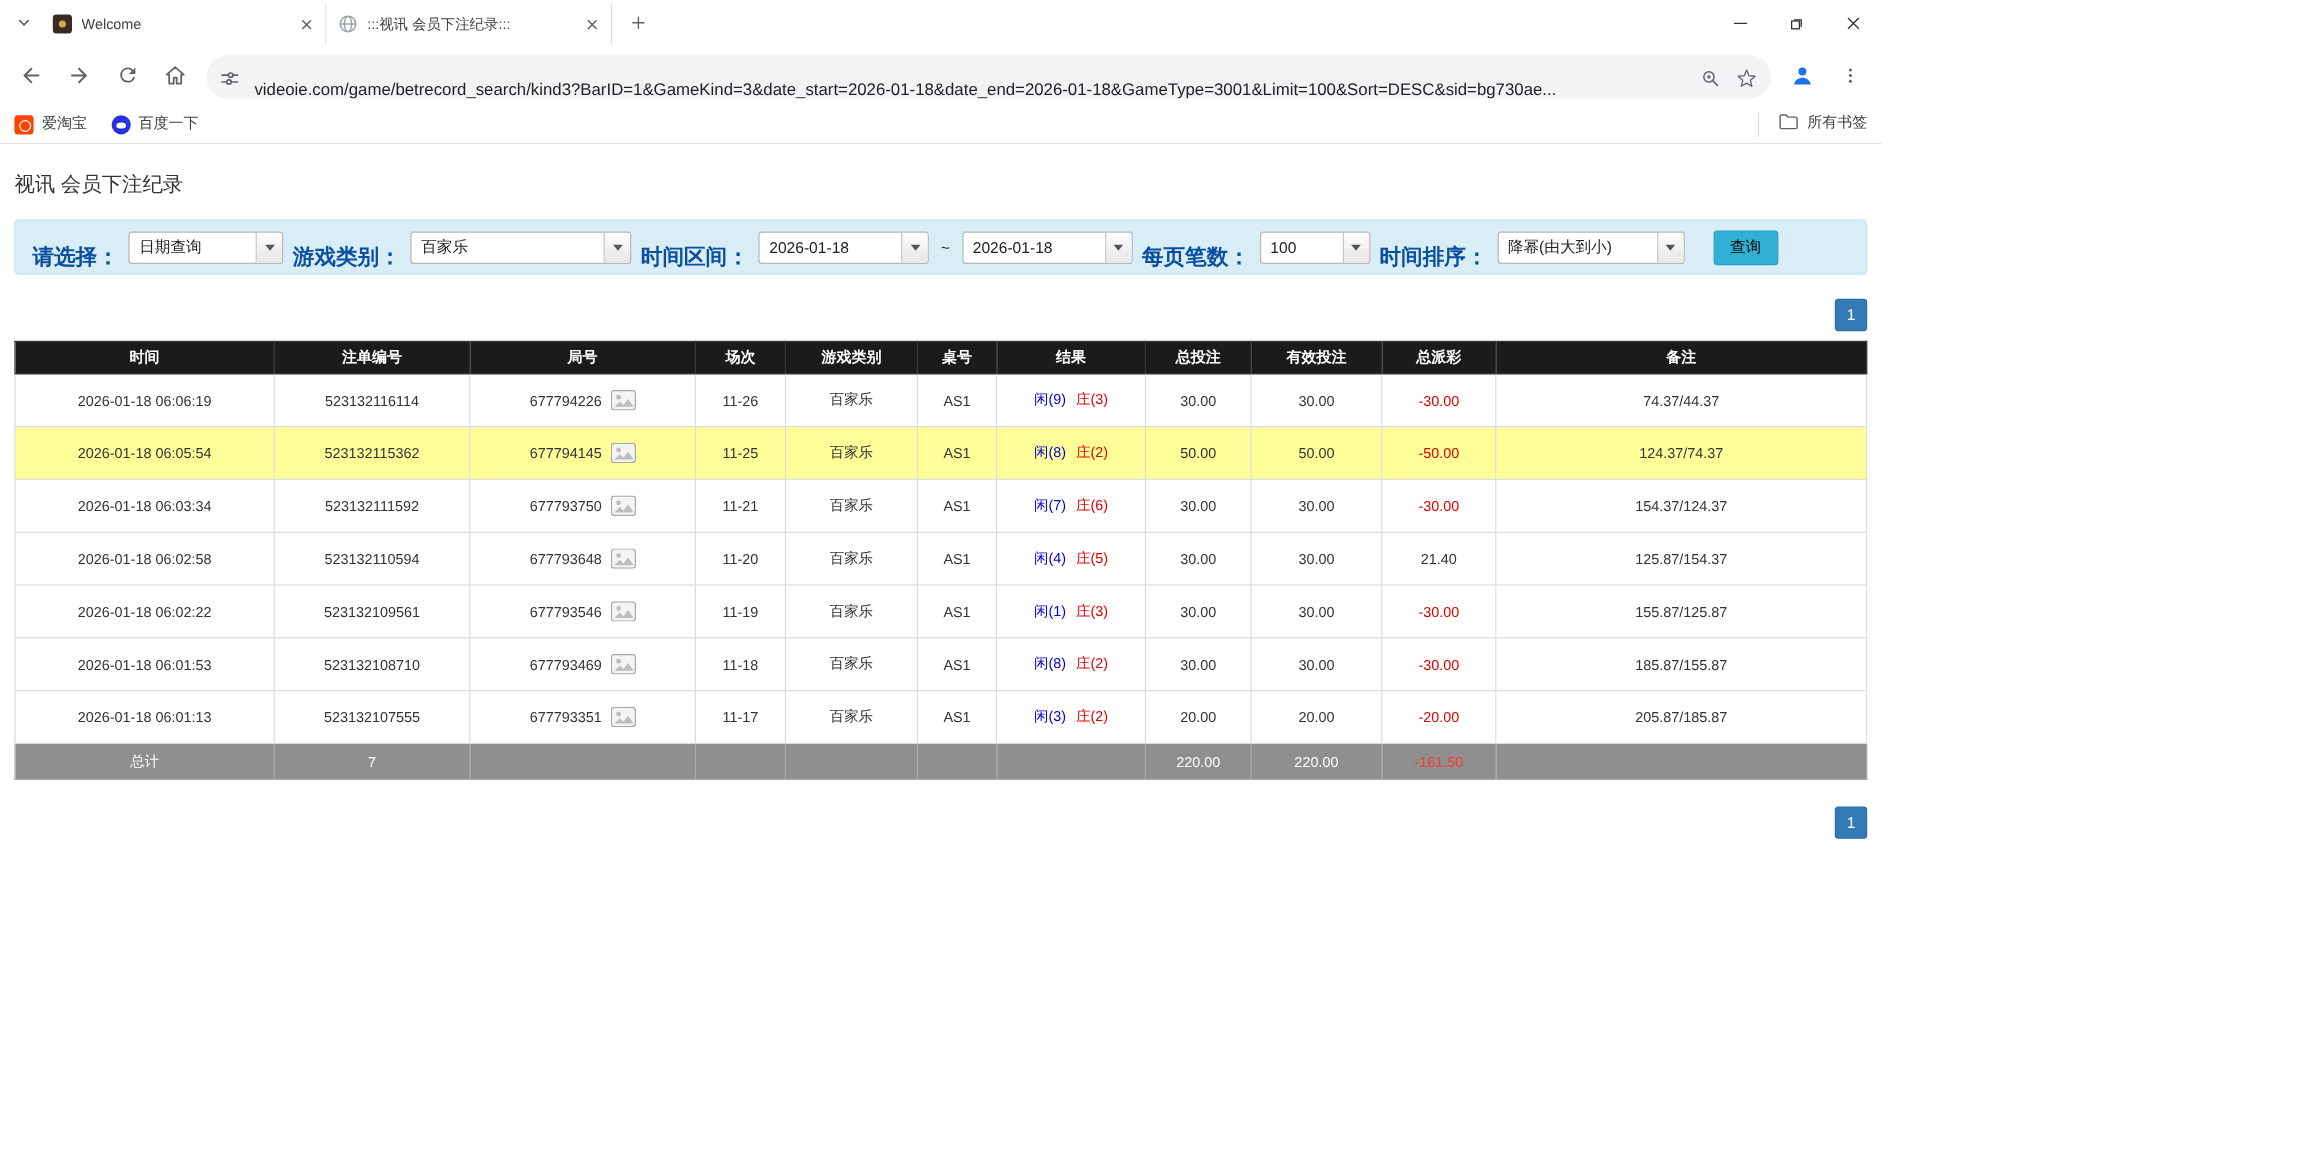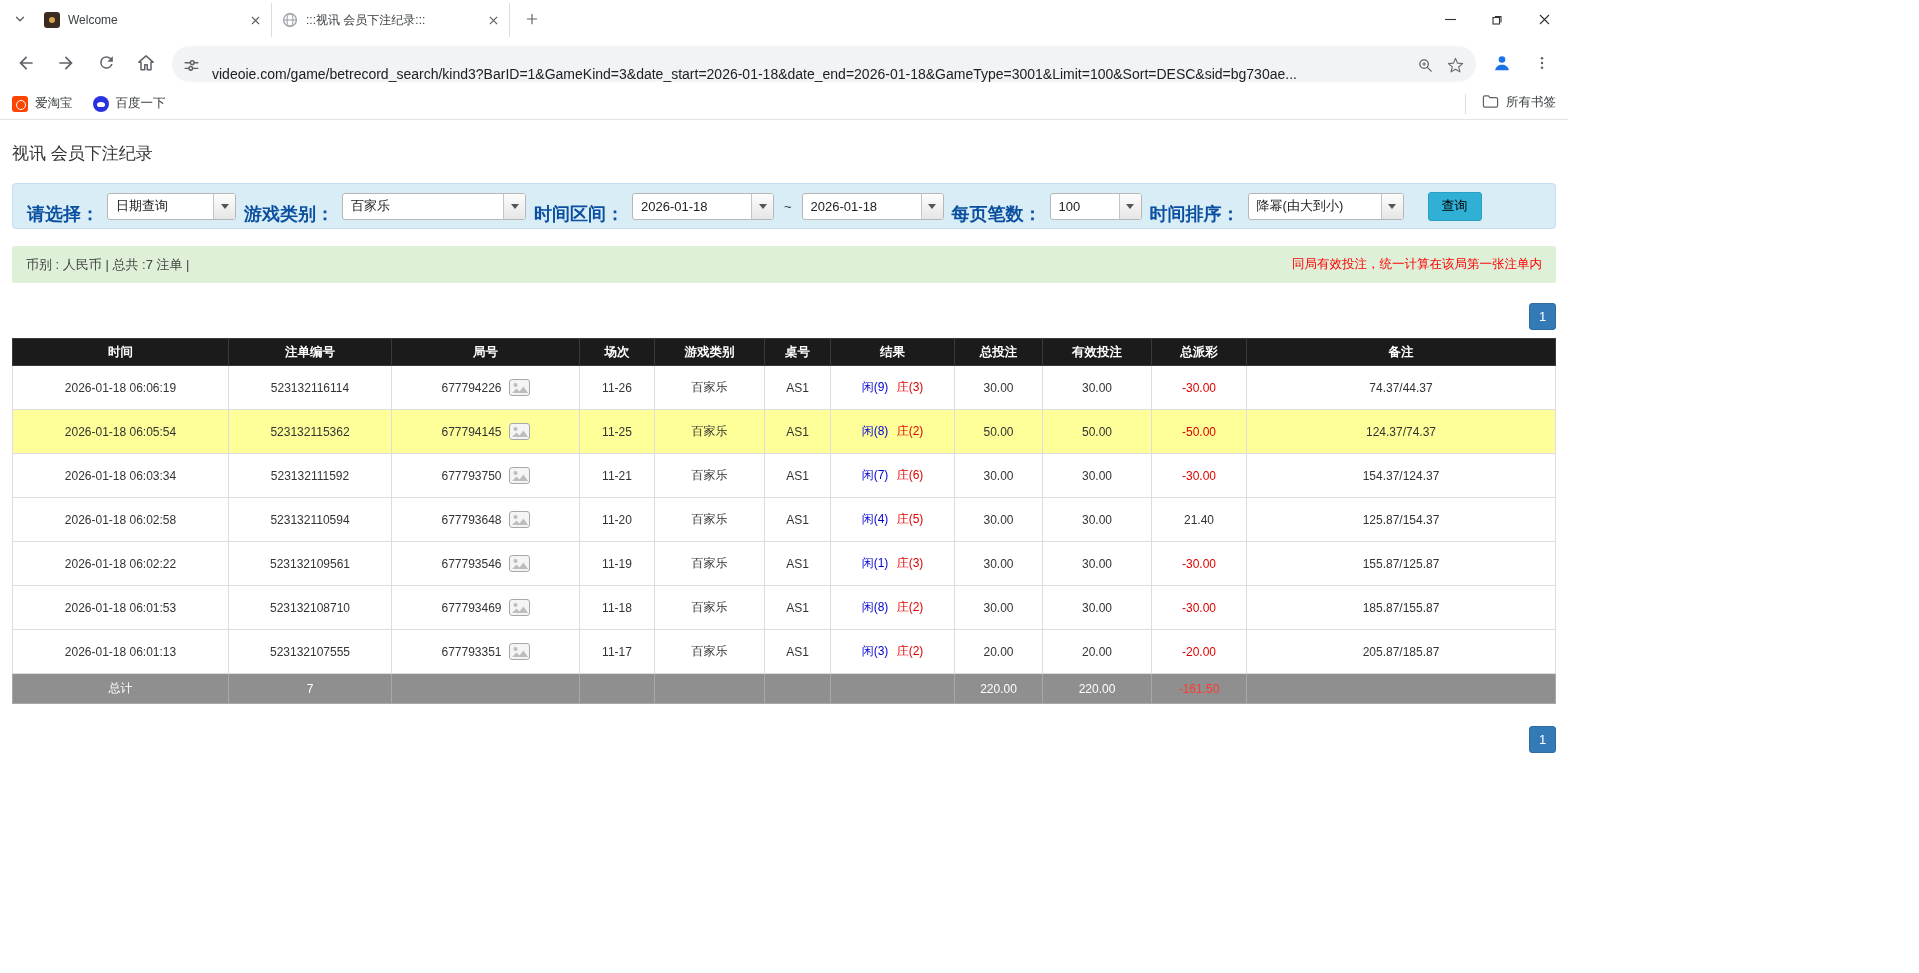--- a/index.html
+++ b/index.html
@@ -292,24 +292,20 @@
       <div class="combo c-sort">
         <span class="combo-text">降幂(由大到小)</span>
         <span class="combo-arrow">
             <i class="caret"></i>
           </span>
       </div>
 
       <button class="search-btn">查询</button>
     </div>
 
-    <div class="info-bar">
-      <span class="info-summary">币别 : 人民币 | 总共 :7 注单 |</span>
-      <span class="info-notice">同局有效投注，统一计算在该局第一张注单内</span>
-    </div>
 
     <div class="pager top">
       <button class="page-btn">1</button>
     </div>
 
     <table class="records">
       <colgroup>
         <col style="width:216px">
           <col style="width:163px">
           <col style="width:188px">

